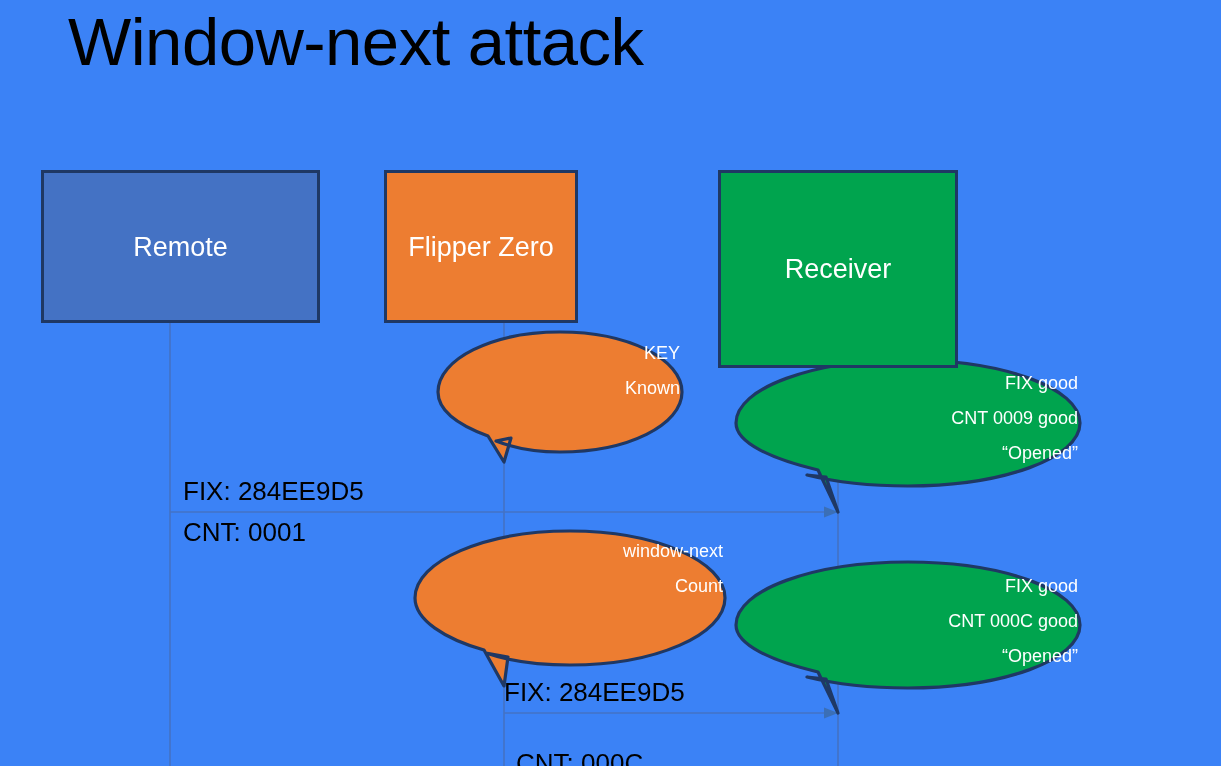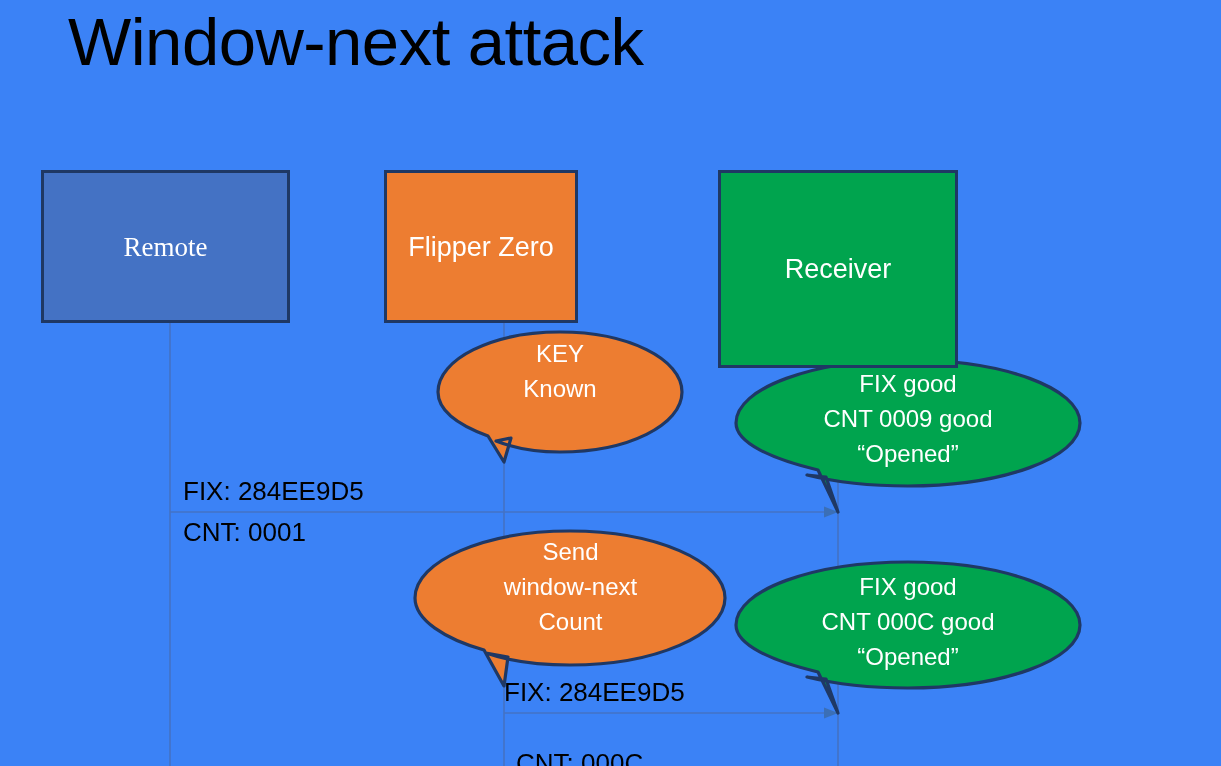--- a/index.html
+++ b/index.html
@@ -55,31 +55,31 @@
     justify-content: center;
   }
   .actor-label {
     color: #ffffff;
     font-size: 27px;
     line-height: 32px;
     text-align: center;
     white-space: nowrap;
   }
 
-  #actor-remote   { left: 41px;  top: 170px; width: 249px; height: 153px; background: #4472C4; font-family: Liberation Serif, serif; }
+  #actor-remote   { left: 41px;  top: 170px; width: 279px; height: 153px; background: #4472C4; }
   #actor-flipper  { left: 384px; top: 170px; width: 194px; height: 153px; background: #ED7D31; }
   #actor-receiver { left: 718px; top: 170px; width: 240px; height: 198px; background: #00A44E; }
 
   
   .callout-text {
     position: absolute;
     color: #ffffff;
-    font-size: 24px;
+    font-size: 18px;
     line-height: 35px;
-    text-align: center;
+    text-align: right;
     white-space: nowrap;
     pointer-events: none;
   }
   #callout-text-key     { left: 440px; top: 336px; width: 240px; }
   #callout-text-send    { left: 418px; top: 534px; width: 305px; }
   #callout-text-rx1     { left: 738px; top: 366px; width: 340px; }
   #callout-text-rx2     { left: 738px; top: 569px; width: 340px; }
 
   
   .msg-label {
@@ -184,21 +184,20 @@
     <div>Known</div>
   </div>
 
   <div class="callout-text" id="callout-text-rx1">
     <div>FIX good</div>
     <div>CNT 0009 good</div>
     <div>“Opened”</div>
   </div>
 
   <div class="callout-text" id="callout-text-send">
-    <div>Send</div>
     <div>window-next</div>
     <div>Count</div>
   </div>
 
   <div class="callout-text" id="callout-text-rx2">
     <div>FIX good</div>
     <div>CNT 000C good</div>
     <div>“Opened”</div>
   </div>
 

